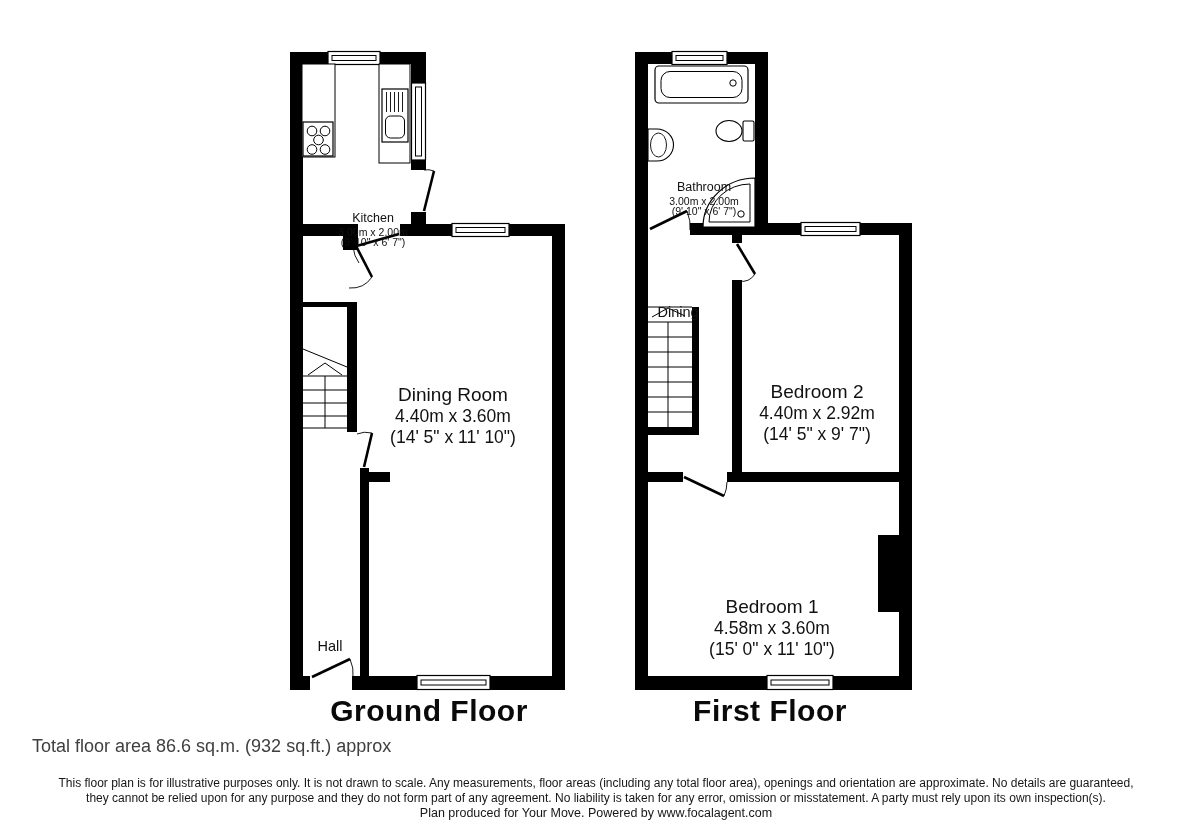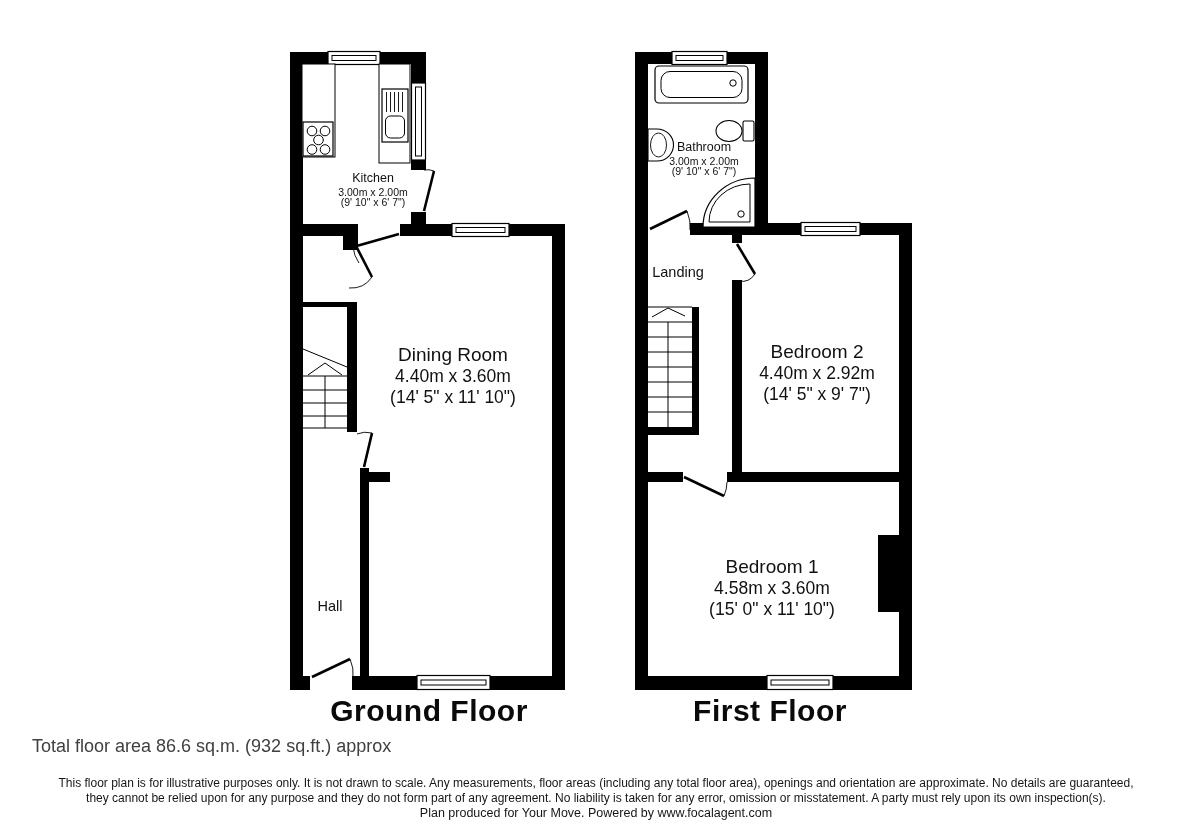--- a/index.html
+++ b/index.html
@@ -1,21 +1,21 @@
 <!DOCTYPE html>
 <html><head>
 <meta charset="utf-8">
 <style>
   html,body{margin:0;padding:0;background:#ffffff;}
   .canvas{
     position:relative;width:1200px;height:840px;background:#ffffff;overflow:hidden;
     font-family:"Liberation Sans","DejaVu Sans",sans-serif;color:#111;
   }
   .plan-svg{position:absolute;left:0;top:0;}
-  .lbl{position:absolute;transform:translateX(-50%);text-align:center;white-space:nowrap;color:#111;}
+  .lbl{position:absolute;transform:translateX(-50%);text-align:center;white-space:nowrap;color:#111;margin-top:40px;}
   .lbl .nm{font-weight:400;}
   .lg .nm{font-size:19px;line-height:23px;}
   .lg .dm{font-size:17.5px;line-height:20.5px;}
   .sm .nm{font-size:12.5px;line-height:15.5px;}
   .sm .dm{font-size:10.5px;line-height:10.5px;}
   .md{font-size:14.5px;line-height:16px;}
   .floor-title{
     position:absolute;transform:translateX(-50%);font-size:30px;font-weight:700;
     letter-spacing:0.5px;white-space:nowrap;color:#0a0a0a;
   }
@@ -222,21 +222,21 @@
     <span>Hall</span>
   </div>
 
   <div class="lbl sm" style="left:704px;top:140px">
     <div class="nm">Bathroom</div>
     <div class="dm">3.00m x 2.00m</div>
     <div class="dm">(9' 10" x 6' 7")</div>
   </div>
 
   <div class="lbl md" style="left:678px;top:264px">
-    <span>Landing</span>
+    <span>Dining</span>
   </div>
 
   <div class="lbl lg" style="left:817px;top:340px">
     <div class="nm">Bedroom 2</div>
     <div class="dm">4.40m x 2.92m</div>
     <div class="dm">(14' 5" x 9' 7")</div>
   </div>
 
   <div class="lbl lg" style="left:772px;top:555px">
     <div class="nm">Bedroom 1</div>

